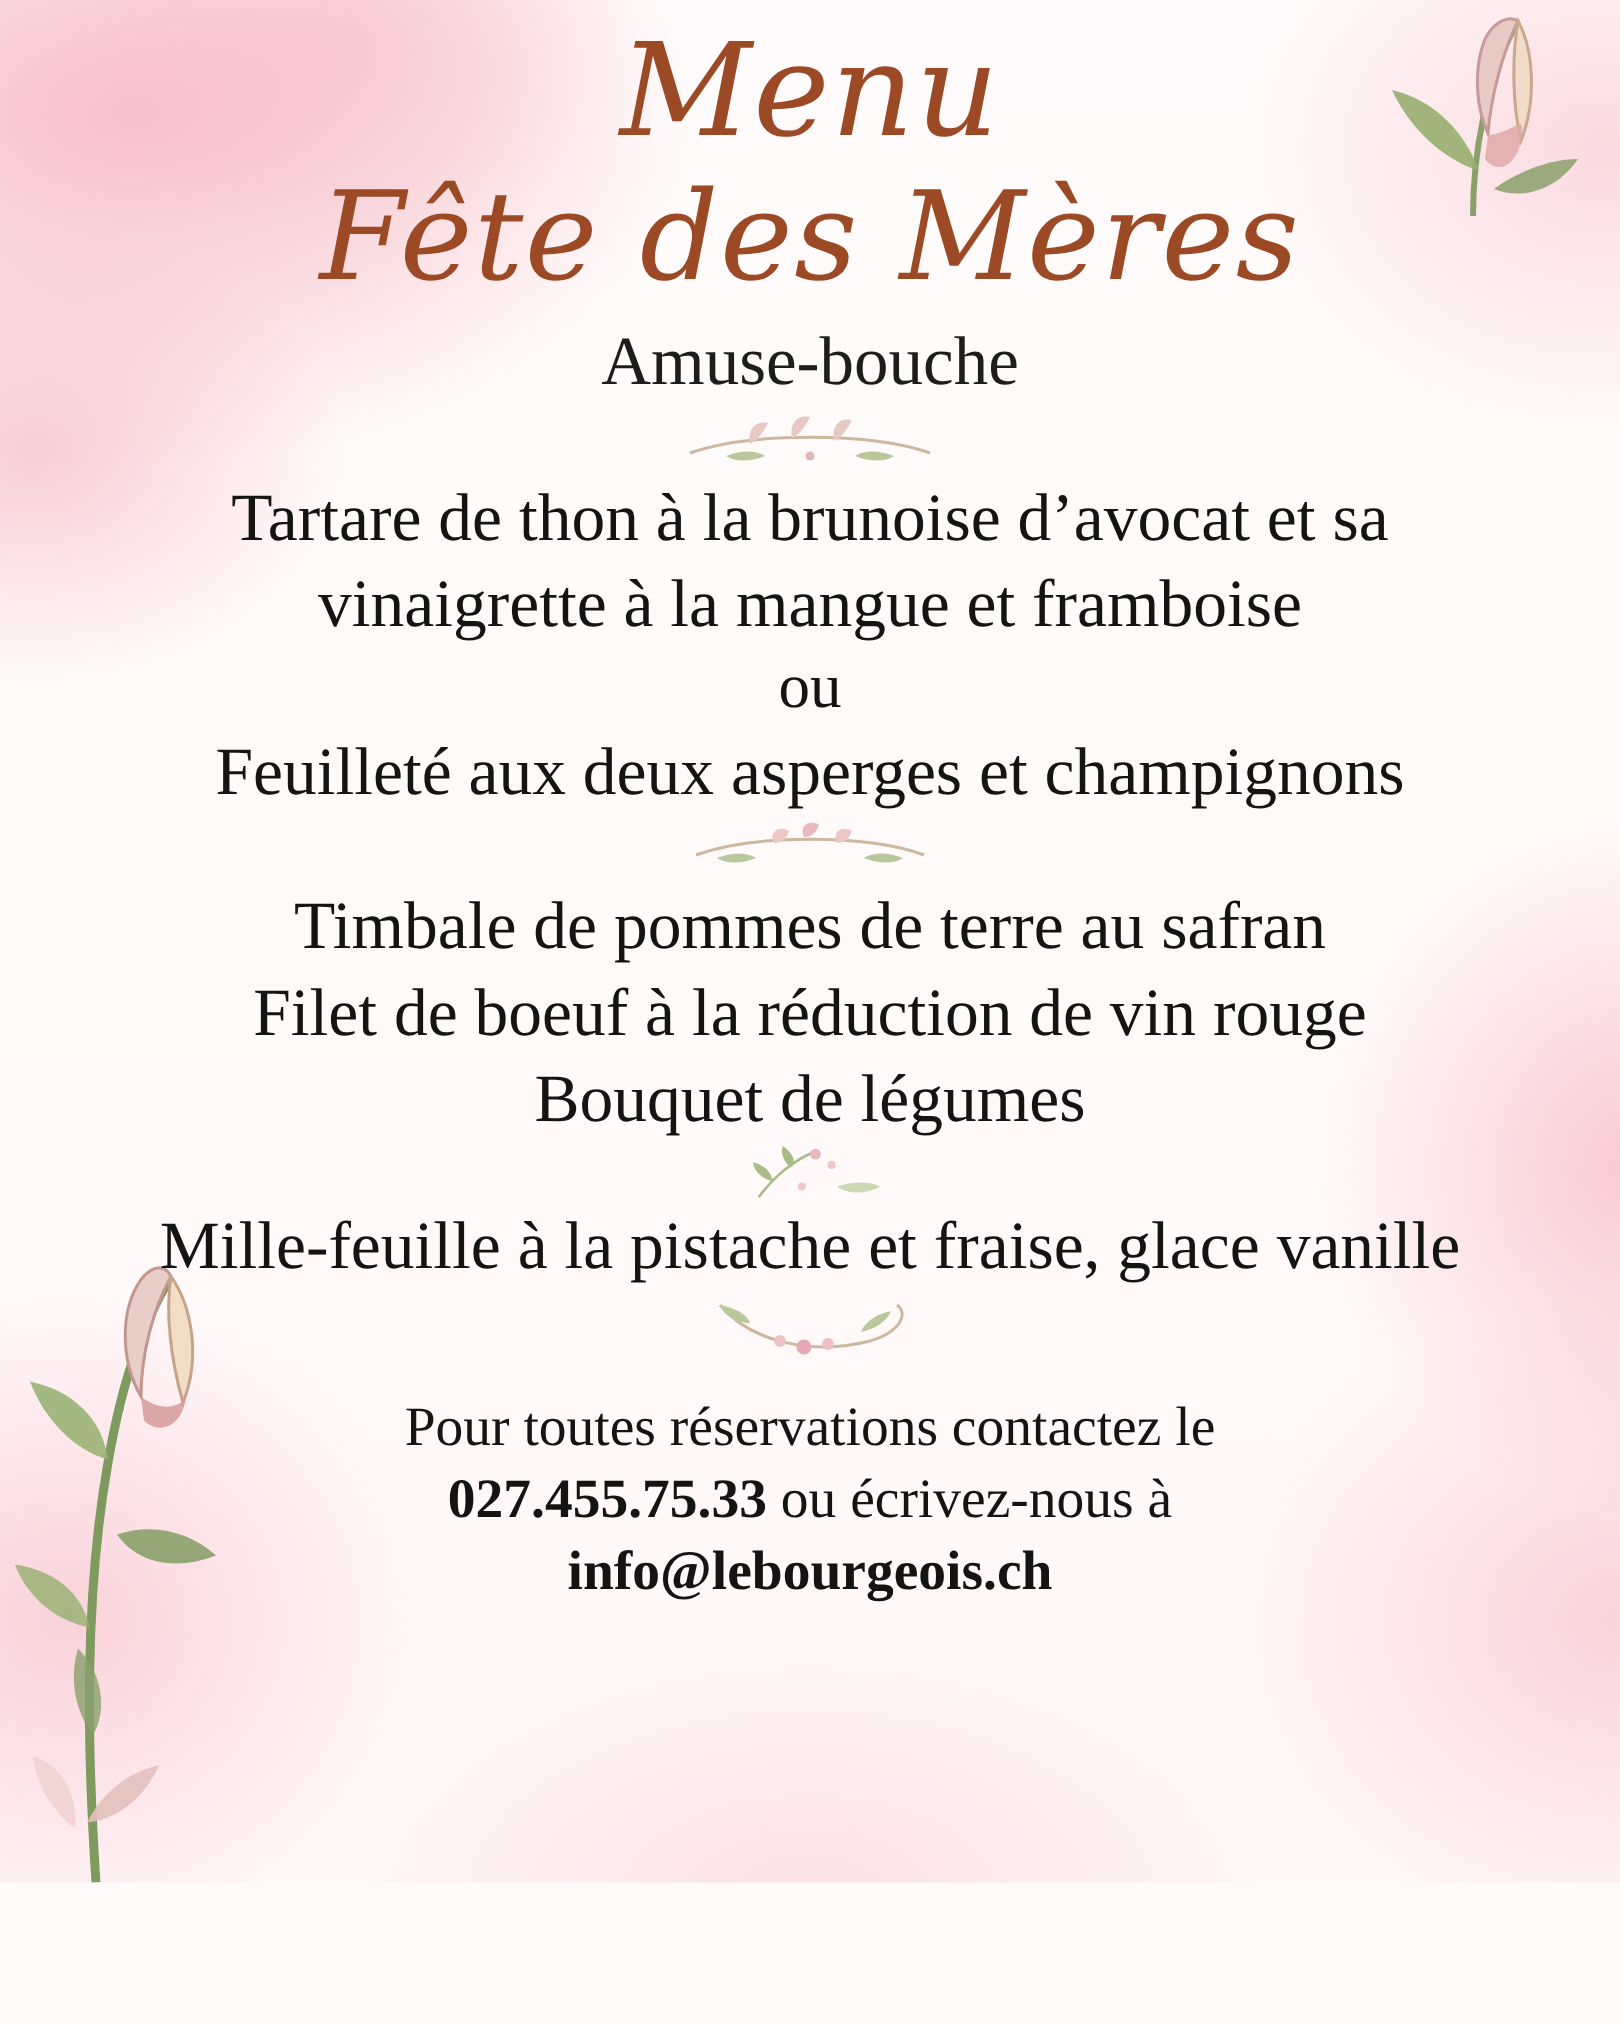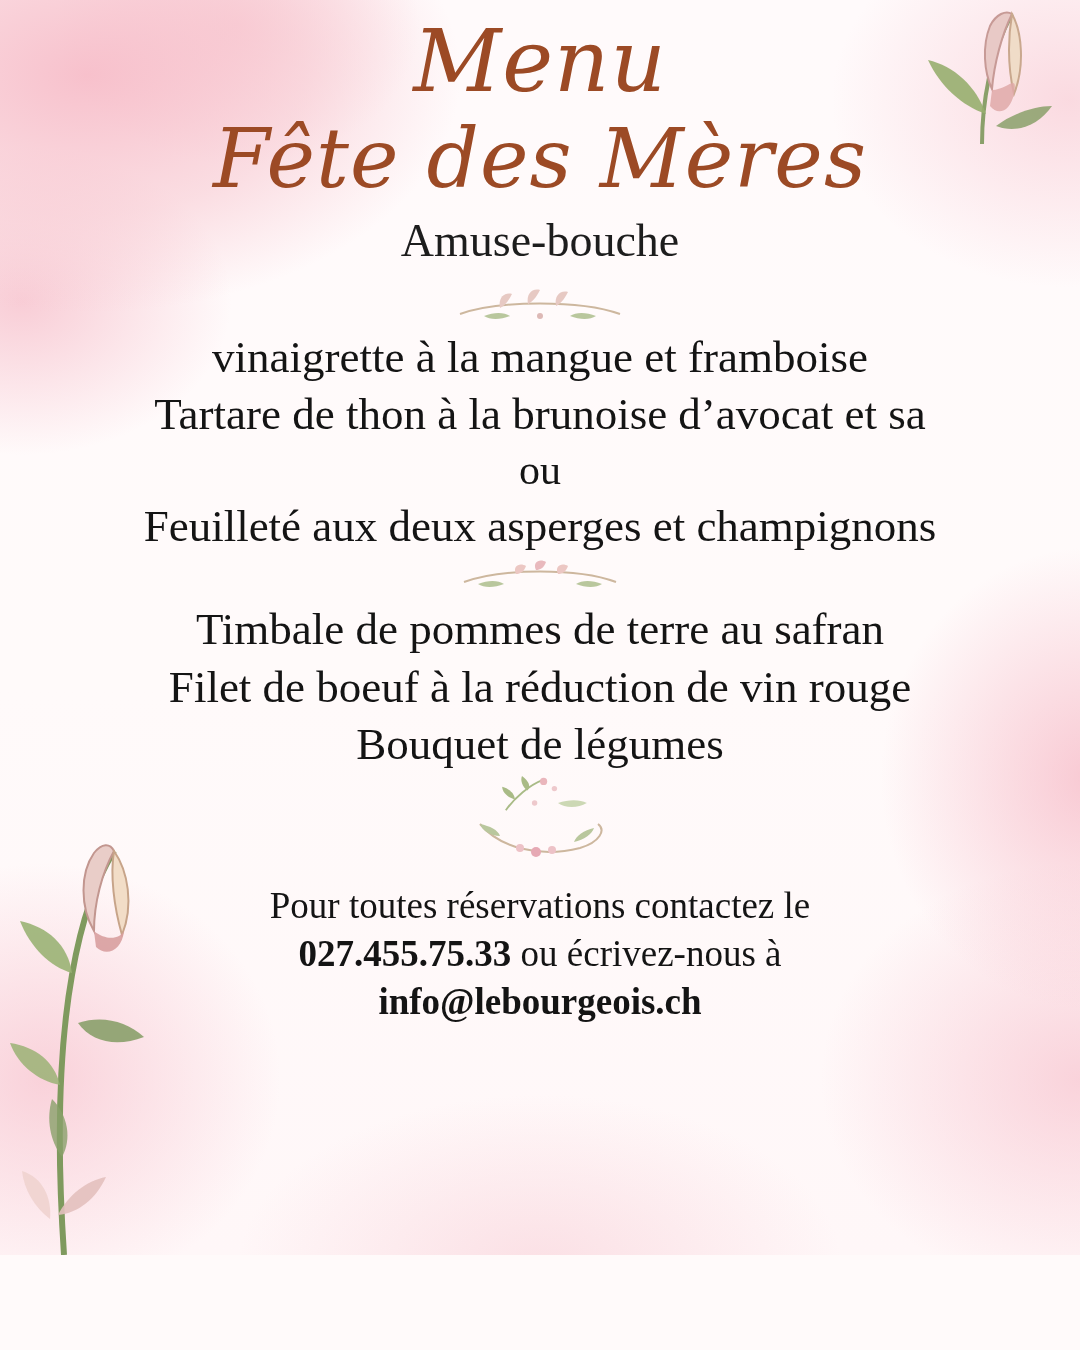--- a/index.html
+++ b/index.html
@@ -62,21 +62,21 @@
     line-height: 1.05;
     color: #9c4a25;
     letter-spacing: 1px;
     margin: 12px 0 14px 0;
   }
 
   .subtitle {
     font-family: "Liberation Serif", serif;
     font-size: 46px;
     color: #1d1d1d;
-    margin: 8px 0 16px 0;
+    margin: 8px 0 4px 0;
     line-height: 1.1;
     text-align: center;
   }
 
   .course {
     font-family: "Liberation Serif", serif;
     font-size: 45px;
     line-height: 1.28;
     color: #141414;
     margin: 0;
@@ -171,22 +171,22 @@
       <path d="M20 28 C 60 14, 140 14, 180 28" stroke="#cdb79e" stroke-width="2" fill="none"></path>
       <path d="M60 22 C 58 12, 64 6, 72 8 C 68 16, 64 20, 60 22 Z" fill="#e7c9c3"></path>
       <path d="M88 18 C 86 8, 92 2, 100 4 C 96 12, 92 16, 88 18 Z" fill="#e7c9c3"></path>
       <path d="M116 20 C 114 10, 120 4, 128 6 C 124 14, 120 18, 116 20 Z" fill="#e7c9c3"></path>
       <path d="M70 30 C 60 34, 50 34, 44 30 C 54 26, 64 26, 70 30 Z" fill="#b9c79d"></path>
       <path d="M130 30 C 140 34, 150 34, 156 30 C 146 26, 136 26, 130 30 Z" fill="#b9c79d"></path>
       <circle cx="100" cy="30" r="3" fill="#ddb9b6"></circle>
     </svg>
 
     <div class="course">
+      <div>Tartare de thon à la brunoise d’avocat et sa</div>
       <div>vinaigrette à la mangue et framboise</div>
-      <div>Tartare de thon à la brunoise d’avocat et sa</div>
       <div class="small">ou</div>
       <div>Feuilleté aux deux asperges et champignons</div>
     </div>
 
     <svg class="sep" viewBox="0 0 200 40" width="200" height="46" aria-hidden="true">
       <path d="M24 24 C 62 10, 138 10, 176 24" stroke="#cdb79e" stroke-width="2" fill="none"></path>
       <path d="M96 12 C 92 4, 100 0, 106 4 C 104 10, 100 12, 96 12 Z" fill="#e9b9bd"></path>
       <path d="M76 16 C 72 8, 80 4, 86 8 C 84 14, 80 16, 76 16 Z" fill="#ecc7c3"></path>
       <path d="M118 16 C 114 8, 122 4, 128 8 C 126 14, 122 16, 118 16 Z" fill="#ecc7c3"></path>
       <path d="M64 26 C 54 30, 44 30, 38 26 C 48 22, 58 22, 64 26 Z" fill="#b9c79d"></path>
@@ -202,20 +202,23 @@
     <svg class="sep sep-sm" viewBox="0 0 200 40" width="180" height="46" aria-hidden="true">
       <path d="M62 38 C 72 24, 88 10, 104 4" stroke="#a9bb86" stroke-width="2" fill="none"></path>
       <path d="M72 26 C 64 24, 58 18, 58 12 C 66 14, 72 20, 72 26 Z" fill="#a9bb86"></path>
       <path d="M86 16 C 80 12, 78 4, 80 0 C 88 6, 90 12, 86 16 Z" fill="#a9bb86"></path>
       <circle cx="104" cy="6" r="4" fill="#eab6bc"></circle>
       <circle cx="116" cy="14" r="3" fill="#eec9cc"></circle>
       <circle cx="94" cy="30" r="3" fill="#eec9cc"></circle>
       <path d="M120 30 C 132 26, 144 26, 152 30 C 142 36, 128 36, 120 30 Z" fill="#bfd0a2" opacity="0.8"></path>
     </svg>
 
+    <div class="course">
+      <div>Mille-feuille à la pistache et fraise, glace vanille</div>
+    </div>
 
     <svg class="sep" viewBox="0 0 200 46" width="200" height="52" aria-hidden="true">
       <path d="M40 10 C 60 34, 100 44, 140 34 C 160 28, 166 16, 158 10" stroke="#cdb79e" stroke-width="2" fill="none"></path>
       <circle cx="96" cy="38" r="5" fill="#e6a9b4"></circle>
       <circle cx="112" cy="36" r="4" fill="#edc2c7"></circle>
       <circle cx="80" cy="34" r="4" fill="#edc2c7"></circle>
       <path d="M60 22 C 50 22, 42 16, 40 10 C 50 12, 58 16, 60 22 Z" fill="#b9c79d"></path>
       <path d="M134 28 C 144 26, 152 20, 154 14 C 144 16, 136 22, 134 28 Z" fill="#b9c79d"></path>
     </svg>
 

